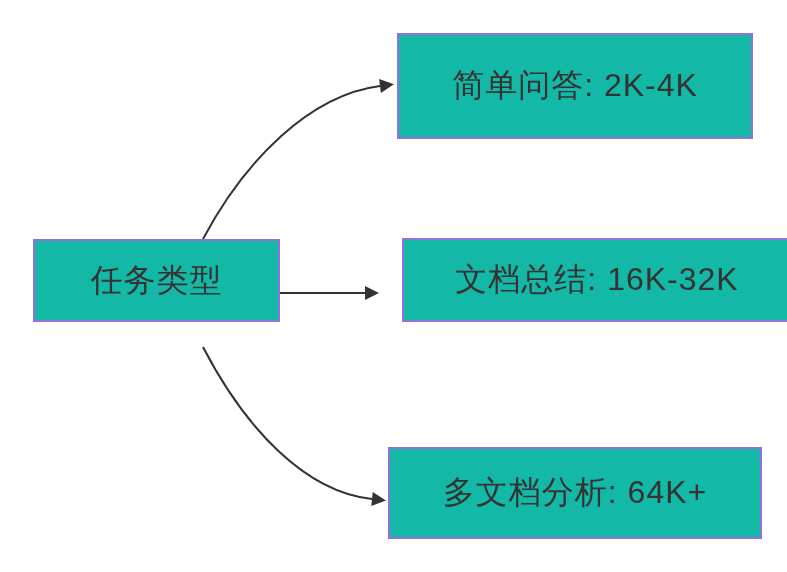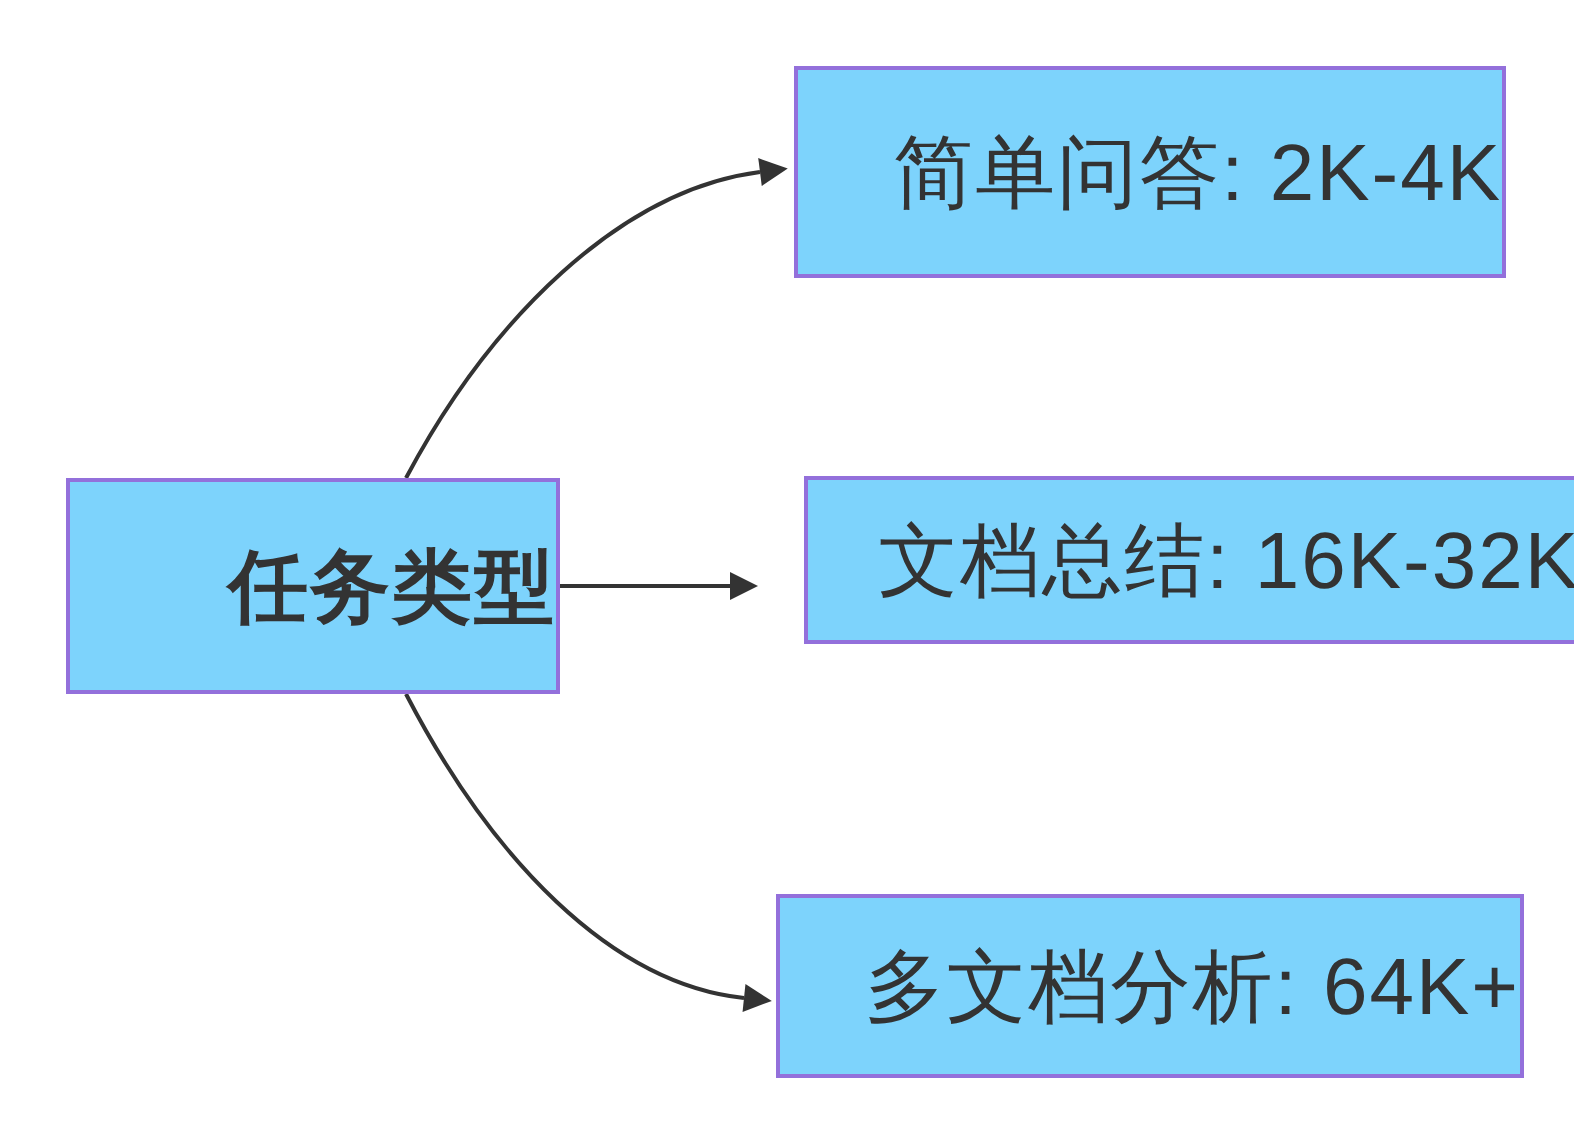--- a/index.html
+++ b/index.html
@@ -23,31 +23,31 @@
     height: 572px;
   }
   .edge {
     fill: none;
     stroke: #333333;
     stroke-width: 2;
   }
   .node {
     position: absolute;
     box-sizing: border-box;
-    background: #7dd3fc;
+    background: #14b8a6;
     border: 2px solid #9370DB;
     display: flex;
     align-items: center;
-    justify-content: flex-end;
+    justify-content: center;
     color: #333333;
-    font-size: 40px;
+    font-size: 32px;
     letter-spacing: 1px;
     white-space: nowrap;
   }
-  .node-root    { left: 33px;  top: 239px; width: 247px; height: 108px; font-weight: bold; }
+  .node-root    { left: 33px;  top: 239px; width: 247px; height: 83px; }
   .node-simple  { left: 397px; top: 33px;  width: 356px; height: 106px; }
   .node-summary { left: 402px; top: 238px; width: 390px; height: 84px; }
   .node-multi   { left: 388px; top: 447px; width: 374px; height: 92px; }
 </style>
 </head>
 <body>
 
 <div class="canvas">
 
   <svg class="edges-layer" viewBox="0 0 787 572" xmlns="http://www.w3.org/2000/svg">

